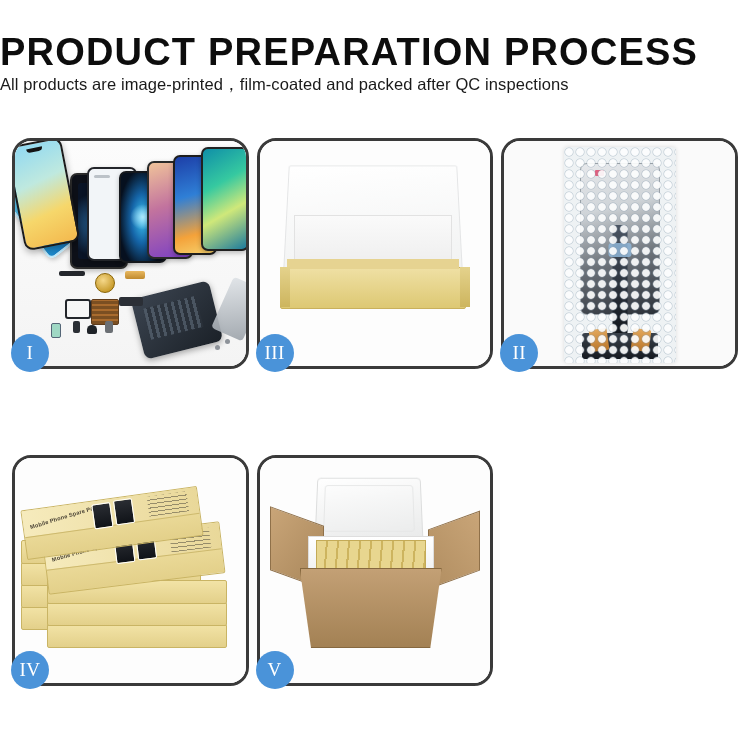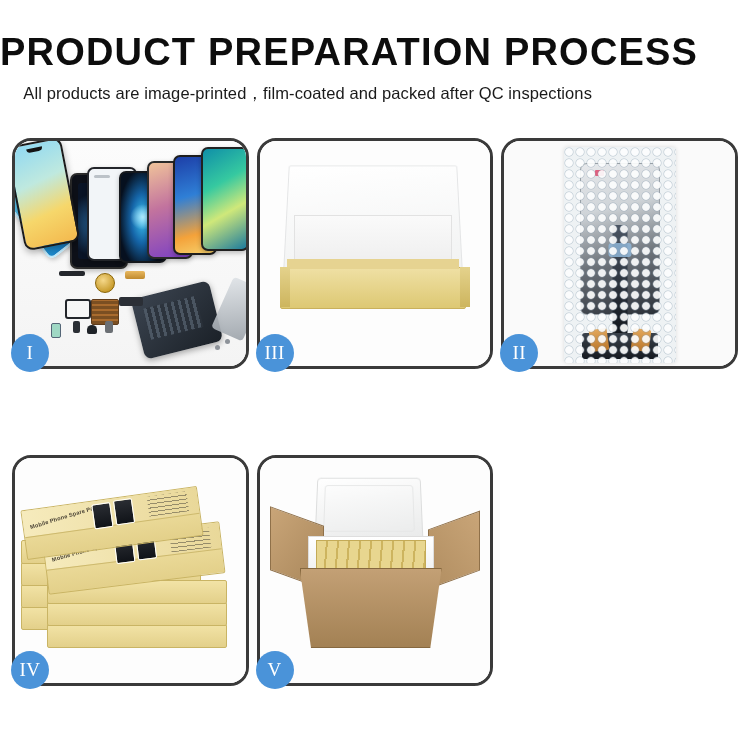--- a/index.html
+++ b/index.html
@@ -1,27 +1,27 @@
 <!DOCTYPE html>
 <html><head>
 <meta charset="utf-8">
 <style>
   html,body{margin:0;padding:0;}
   body{
     width:750px;height:750px;background:#ffffff;
     font-family:"Liberation Sans",sans-serif;
     overflow:hidden;position:relative;
   }
-  .header{width:592px;padding-top:30px;text-align:right;}
+  .header{width:592px;padding-top:30px;text-align:left;}
   .title{
     font-size:38px;font-weight:700;color:#0d0d0d;
     letter-spacing:1.2px;line-height:44px;white-space:nowrap;
   }
   .subtitle{
-    font-size:16.5px;color:#1a1a1a;margin-top:9px;
+    font-size:16.5px;color:#1a1a1a;
     letter-spacing:0.1px;white-space:nowrap;
   }
   .grid{
     position:absolute;left:12px;top:138px;
     width:726px;height:548px;
     display:grid;grid-template-columns:repeat(3,1fr);
     grid-template-rows:repeat(2,231px);
     column-gap:8px;row-gap:86px;
   }
   .panel{

